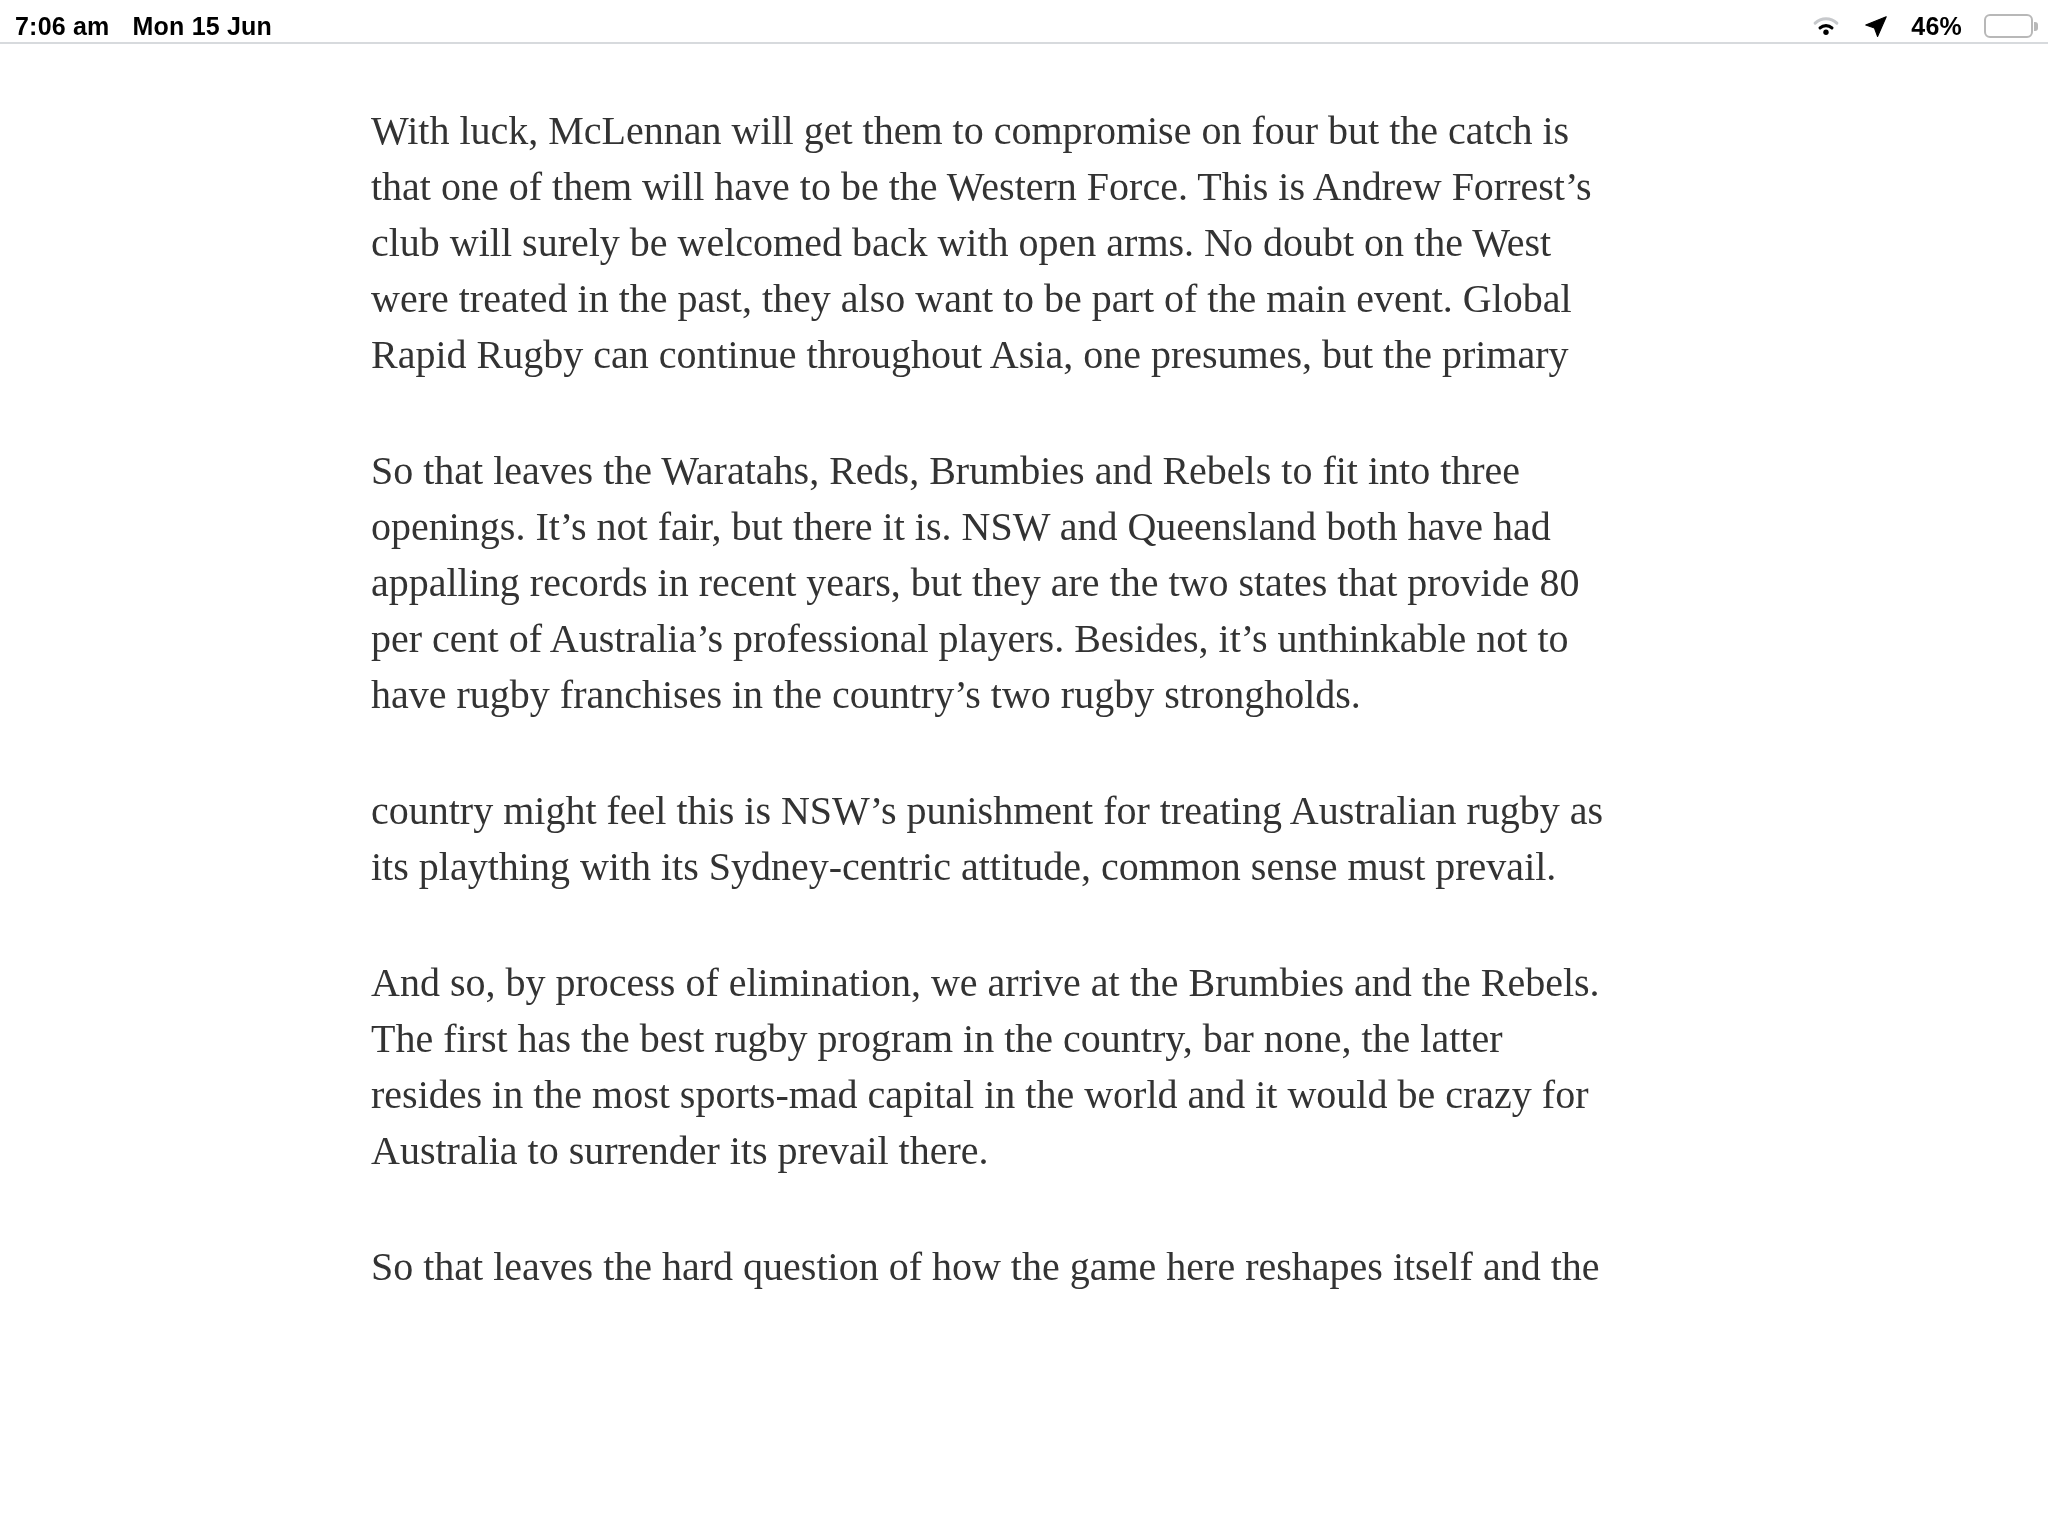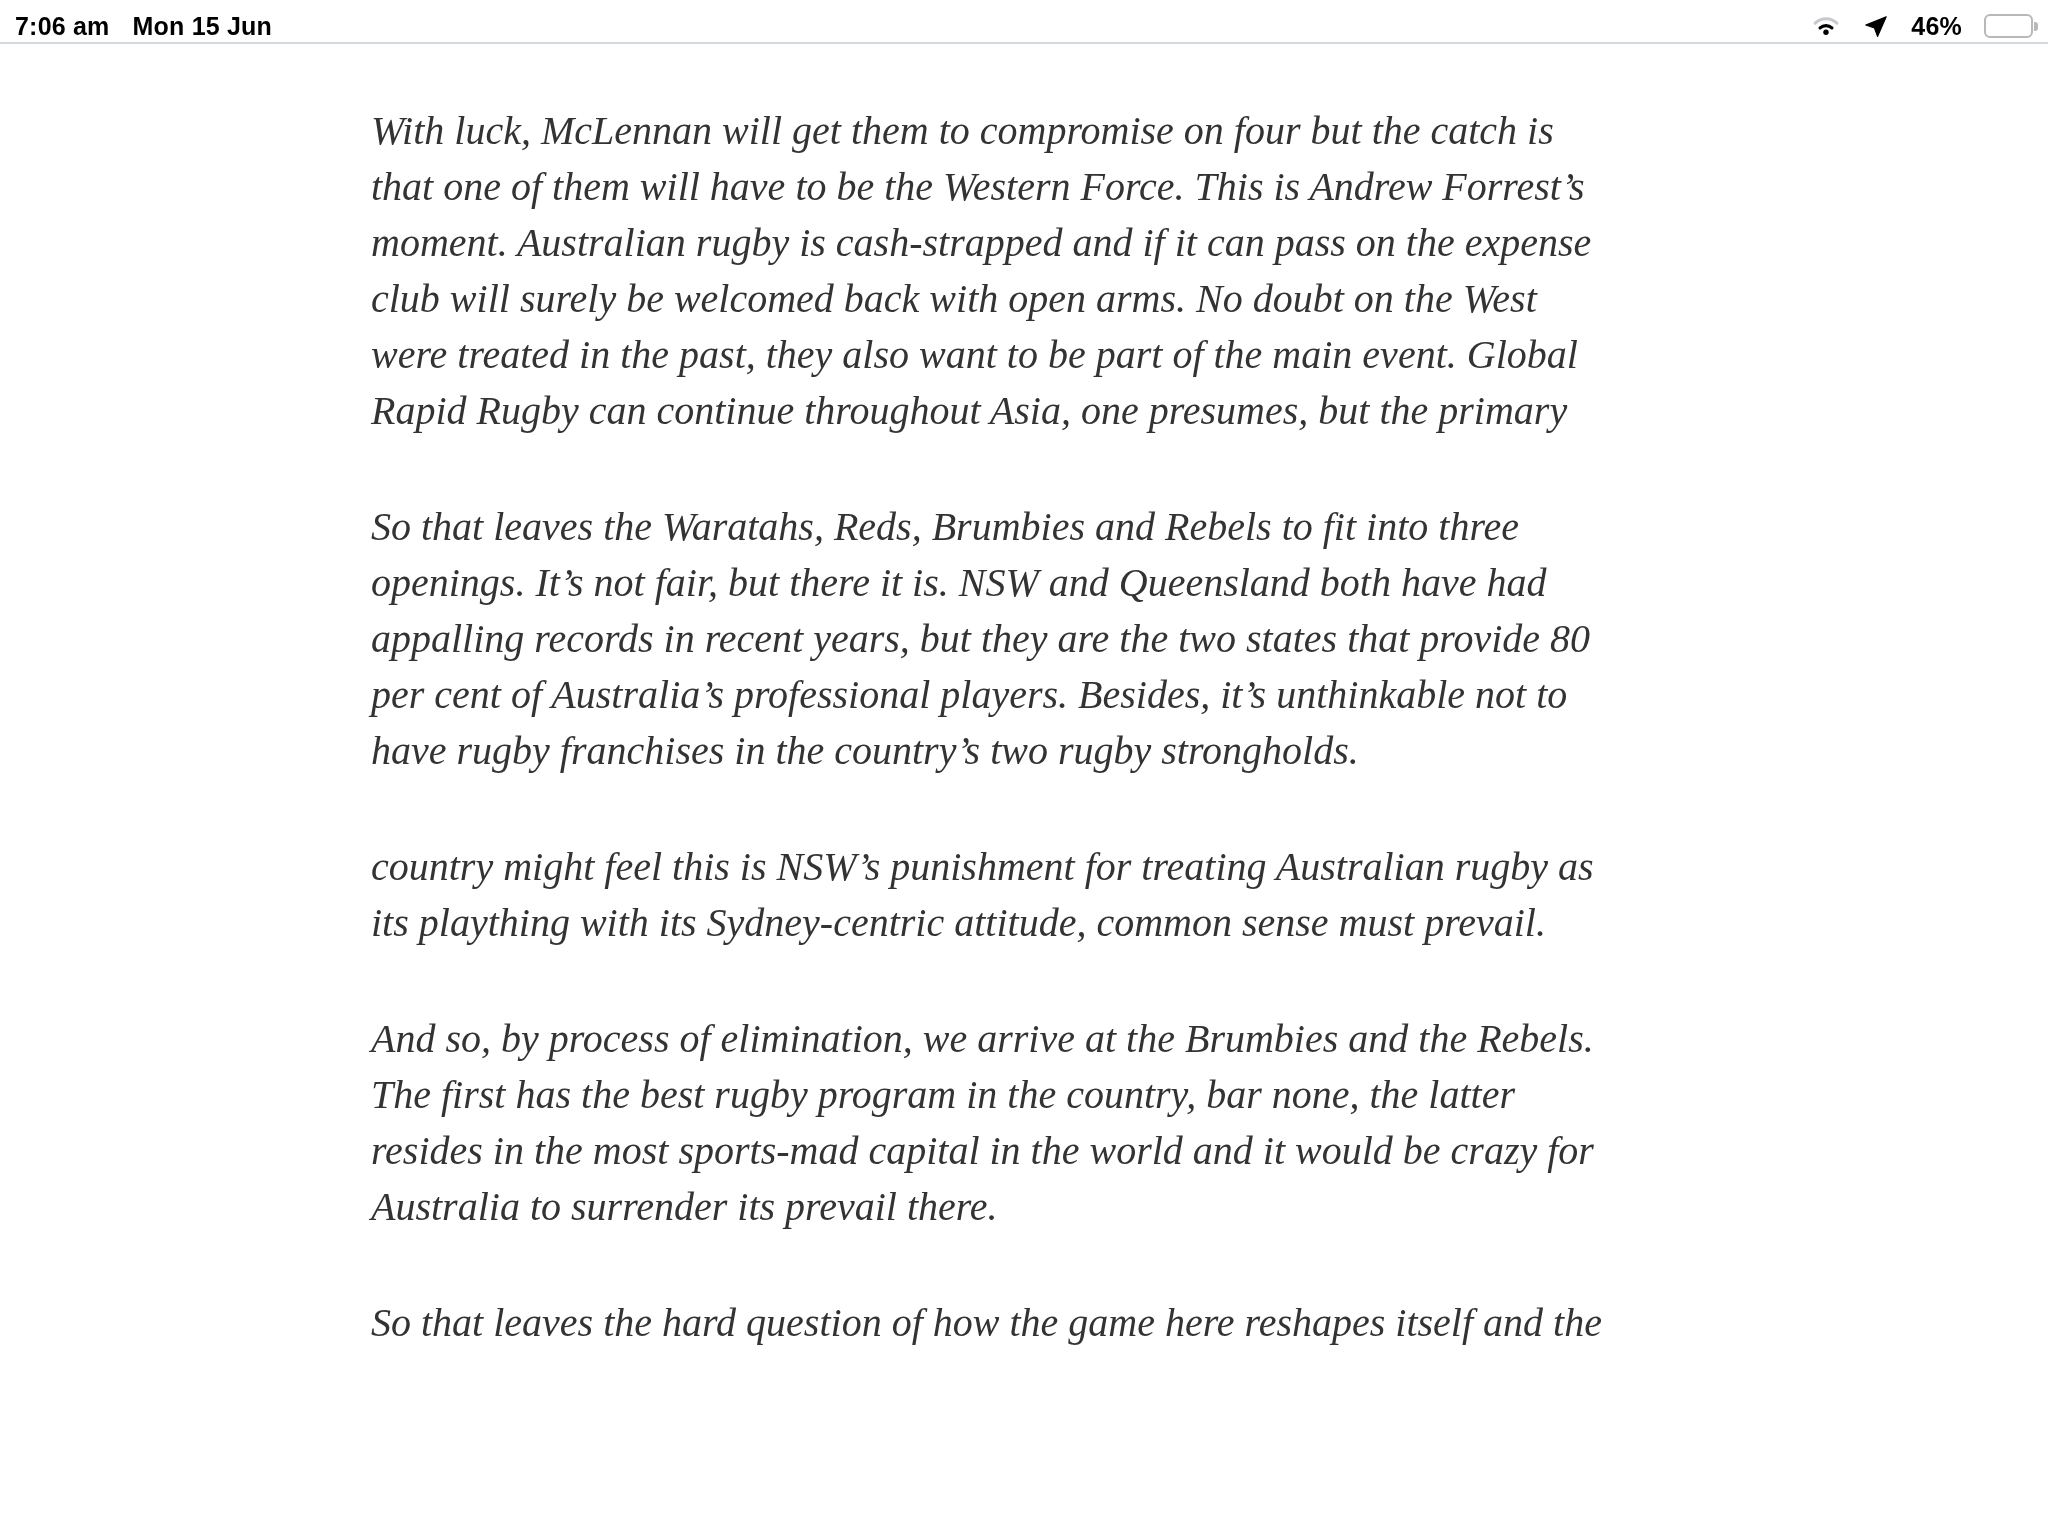--- a/index.html
+++ b/index.html
@@ -71,21 +71,21 @@
     position: absolute;
     left: 371px;
     top: 103px;
     width: 1300px;
     font-family: "Liberation Serif", serif;
     font-size: 40px;
     line-height: 56px;
     color: var(--body-text, #333333);
   }
   .paragraph { margin: 0 0 60px 0; }
-  .paragraph .line { white-space: pre; font-style: italic; }
+  .paragraph .line { white-space: pre; }
 </style>
 </head>
 <body>
 
 <div class="screen">
 
   <header class="status-bar">
     <div class="status-left">
       <span>7:06 am</span>
       <span>Mon 15 Jun</span>
@@ -112,21 +112,20 @@
       </span>
     </div>
   </header>
 
   <div class="status-separator"></div>
 
   <main class="article">
       <div class="paragraph">
         <div class="line">With luck, McLennan will get them to compromise on four but the catch is</div>
         <div class="line">that one of them will have to be the Western Force. This is Andrew Forrest’s</div>
-        <div class="line">moment. Australian rugby is cash-strapped and if it can pass on the expense</div>
         <div class="line">club will surely be welcomed back with open arms. No doubt on the West</div>
         <div class="line">were treated in the past, they also want to be part of the main event. Global</div>
         <div class="line">Rapid Rugby can continue throughout Asia, one presumes, but the primary</div>
       </div>
       <div class="paragraph">
         <div class="line">So that leaves the Waratahs, Reds, Brumbies and Rebels to fit into three</div>
         <div class="line">openings. It’s not fair, but there it is. NSW and Queensland both have had</div>
         <div class="line">appalling records in recent years, but they are the two states that provide 80</div>
         <div class="line">per cent of Australia’s professional players. Besides, it’s unthinkable not to</div>
         <div class="line">have rugby franchises in the country’s two rugby strongholds.</div>

